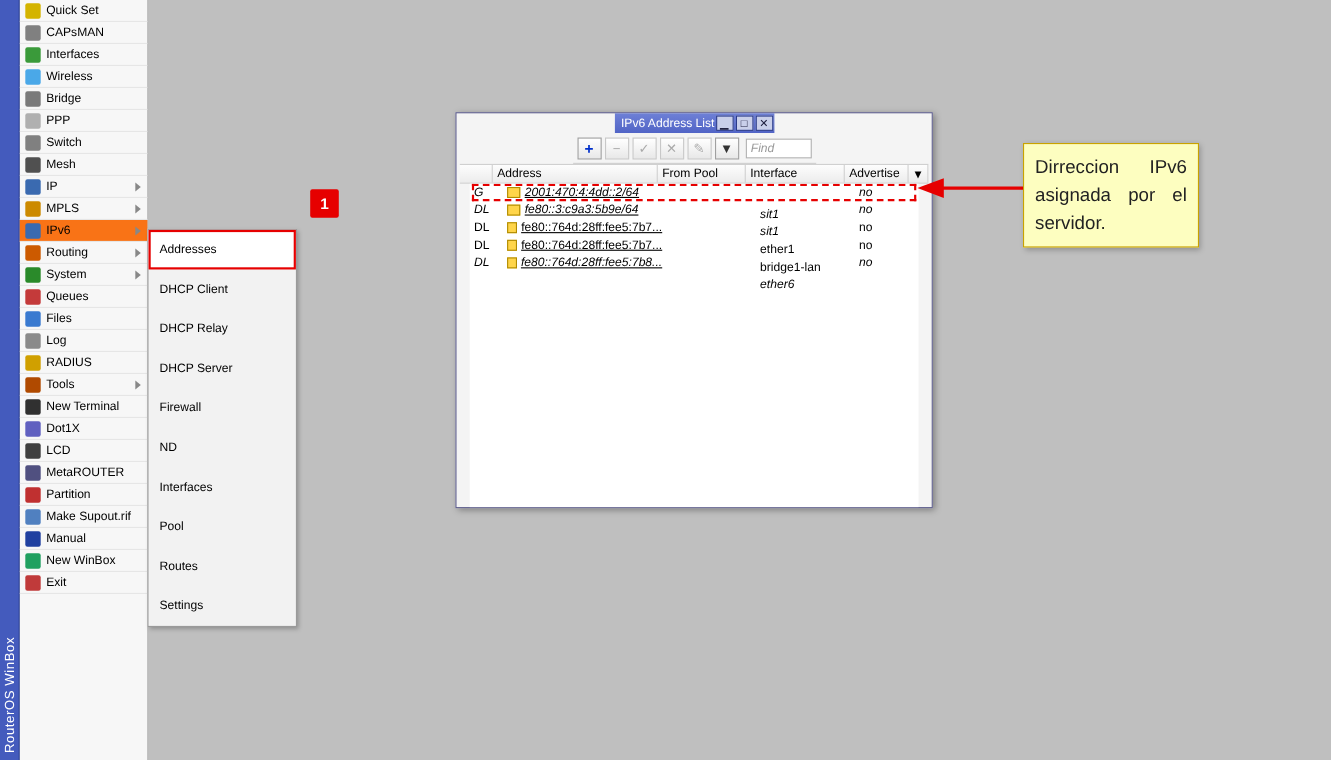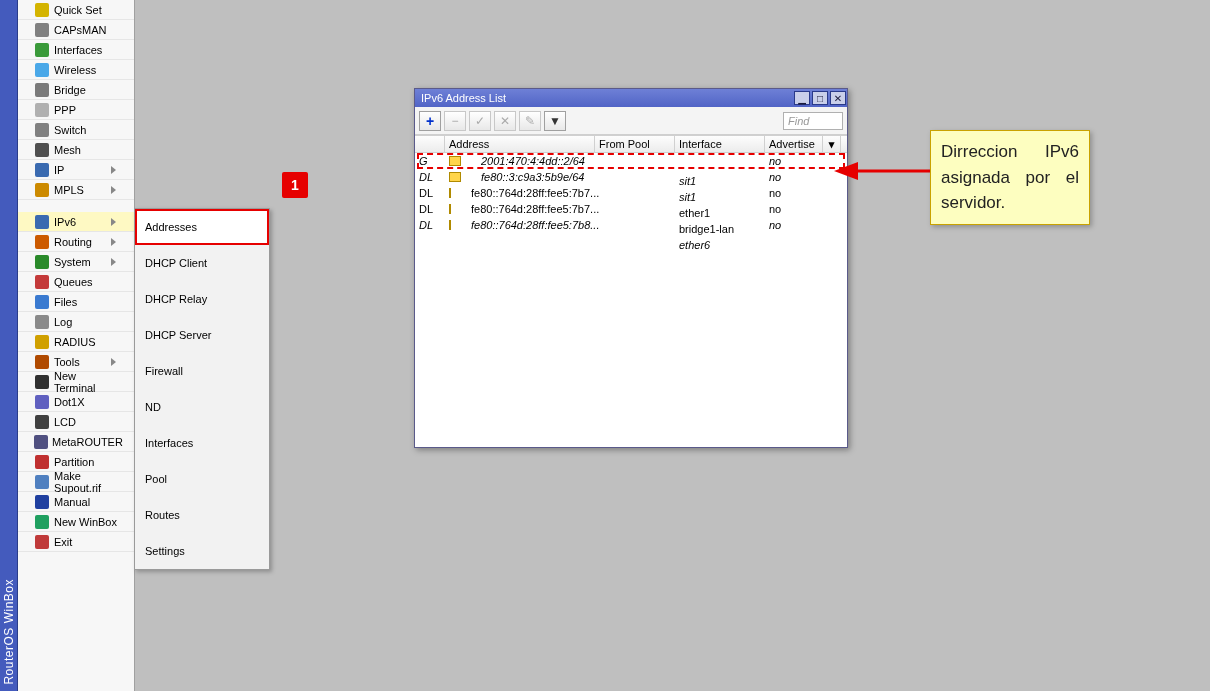--- a/index.html
+++ b/index.html
@@ -34,36 +34,36 @@
     position: absolute;
     left: 18px; top: 0;
     width: 117px; height: 691px;
     background: #f7f7f7;
     border-right: 1px solid #a0a0a0;
   }
   .menu-item {
     display: flex;
     align-items: center;
     height: 20px;
-    padding: 0 16px;
+    padding: 0 4px;
     border-bottom: 1px solid #e6e6e6;
     cursor: pointer;
     position: relative;
     color: #000;
   }
   .menu-item .ico { width: 16px; height: 16px; display:flex; align-items:center; justify-content:center; margin-right:4px; }
   .menu-item .lbl { flex: 1; }
   .menu-item .tri {
     width: 0; height: 0;
     border-top: 4px solid transparent;
     border-bottom: 4px solid transparent;
     border-left: 5px solid #888;
     margin-right: 2px;
   }
-  .menu-item.open { background: #fef9c3; margin-top: 12px; }
+  .menu-item.open { background: #f97316; }
 
   .submenu {
     position: absolute;
     left: 134px; top: 208px;
     width: 136px;
     background: #f2f2f2;
     border: 1px solid #9a9a9a;
     box-shadow: 2px 2px 4px rgba(0,0,0,.25);
     z-index: 10;
   }
@@ -91,27 +91,28 @@
     font-weight: bold;
     font-size: 14px;
     display: flex; align-items:center; justify-content:center;
     border-radius: 2px;
     z-index: 12;
   }
 
   
   .win {
     position: absolute;
-    left: 414px; top: 88px;
+    left: 414px; top: 102px;
     width: 434px; height: 360px;
     background: #f4f4f4;
     border: 1px solid #5a5a8a;
     box-shadow: 2px 2px 6px rgba(0,0,0,.35);
     display: flex; flex-direction: column;
     z-index: 5;
+    align-items: center;
   }
   .titlebar {
     height: 18px;
     background: linear-gradient(#6e80d6,#5164c6);
     color: #fff;
     display: flex; align-items: center;
     padding-left: 6px;
     font-size: 11px;
   }
   .titlebar .spacer { flex:1; }
@@ -184,21 +185,21 @@
   }
   .row {
     display:flex;
     height: 16px;
     align-items:center;
     font-size: 11px;
   }
   .row.italic { font-style: italic; }
   .c { padding: 0 4px; border-right: 1px solid transparent; }
   .c-flag { width: 30px; color:#000; }
-  .c-addr { width: 150px; display:flex; align-items:center; gap:20px; }
+  .c-addr { width: 150px; display:flex; align-items:center; gap:4px;text-decoration:underline; }
   .c-pool { width: 80px; }
   .c-if   { width: 90px; margin-top: 39px; }
   .c-adv  { width: 58px; }
   .ipico {
     width:12px; height:10px;
     background:#ffd54a;
     border:1px solid #b08a00;
     display:inline-block;
   }
 

